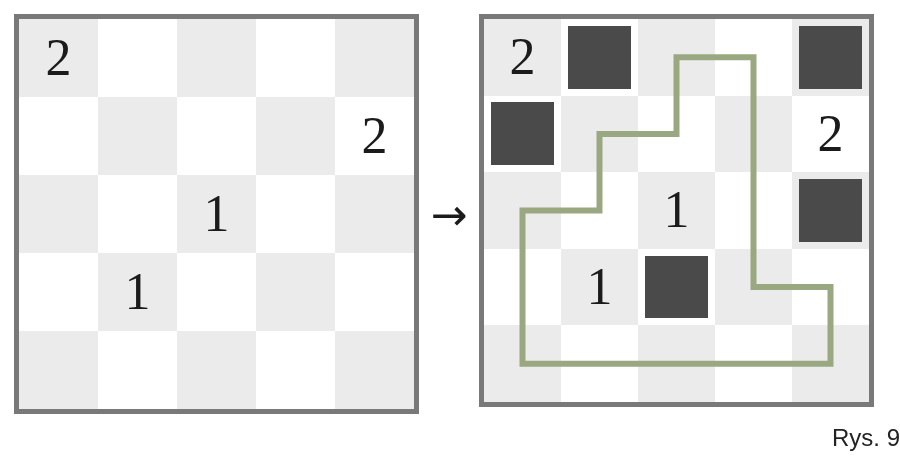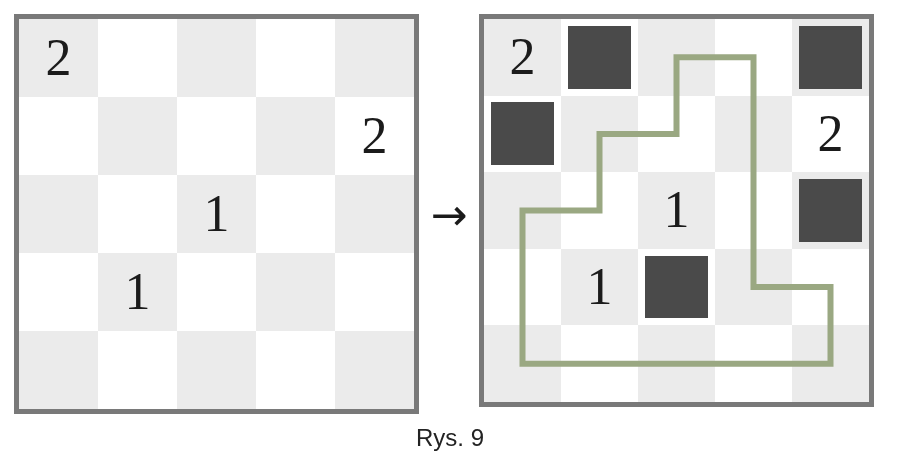--- a/index.html
+++ b/index.html
@@ -70,21 +70,21 @@
     justify-content: center;
     font-family: "DejaVu Sans", sans-serif;
     font-size: 44px;
     line-height: 1;
     color: #1b1b1b;
   }
   .caption {
     position: absolute;
     width: 900px;
     left: 0;
-    text-align: center;
+    text-align: right;
     font-family: "Liberation Sans", sans-serif;
     font-size: 24px;
     color: #232323;
   }
 </style>
 </head>
 <body style="background: rgb(255, 255, 255);">
 
 <div id="figure">
 

